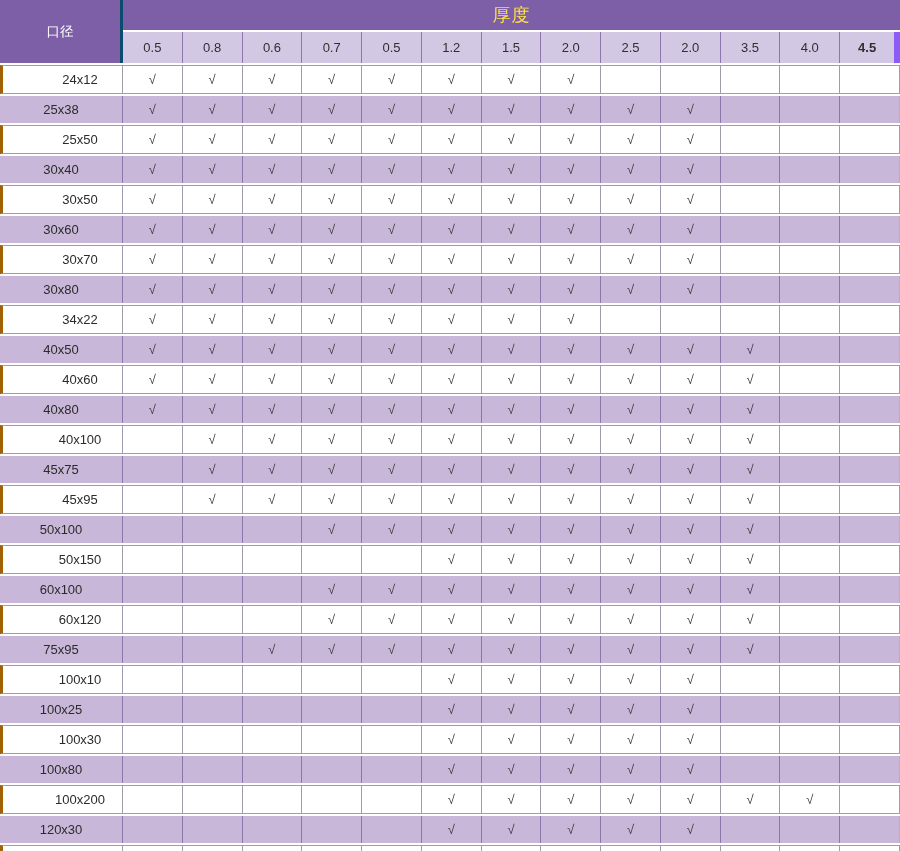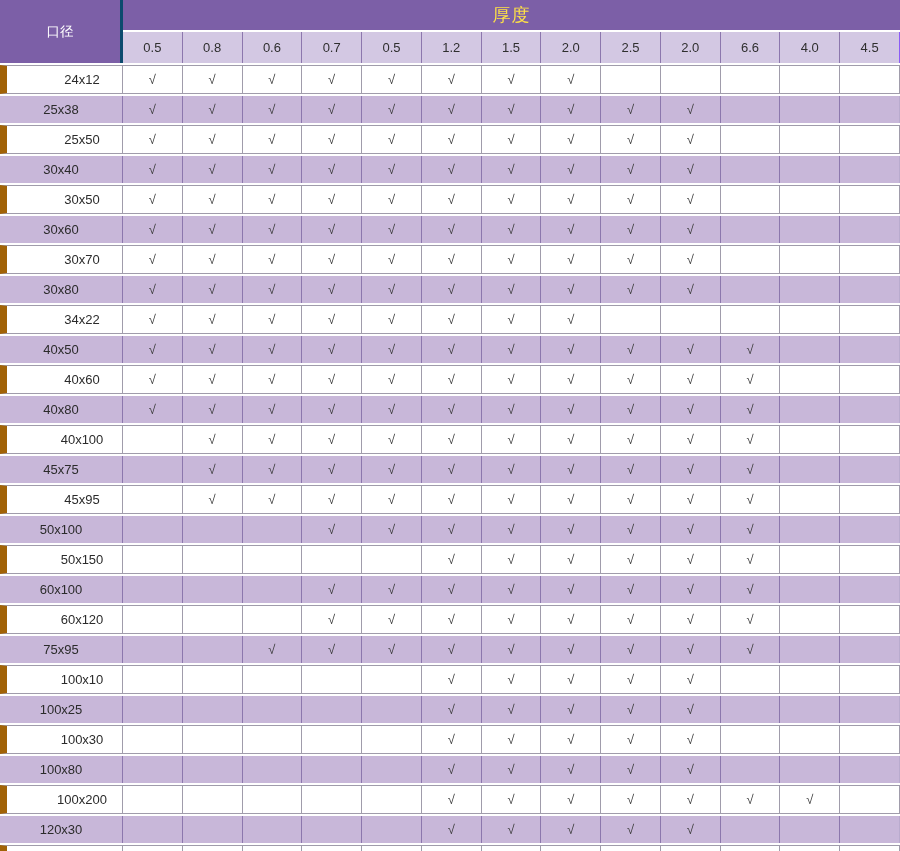--- a/index.html
+++ b/index.html
@@ -20,34 +20,34 @@
   }
   th.group {
     background: #7c5fa7; color: #fde047; font-size: 18px; font-weight: normal;
     text-align: center; vertical-align: middle; height: 28px; letter-spacing: 1px;
   }
   tr.thickness-row th {
     background: #d3c8e3; color: #2f2f2f; font-size: 13px; font-weight: normal;
     text-align: center; vertical-align: middle; height: 29px;
     border-right: 1px solid #8c77ad;
   }
-  tr.thickness-row th:last-child { border-right: 1px solid #8b5cf6; }
+  tr.thickness-row th:last-child { border-right: 6px solid #8b5cf6; font-weight: bold; }
   
   tbody td {
     height: 25px; text-align: center; vertical-align: middle;
     font-size: 13px; color: #2b2b2b; overflow: hidden; white-space: nowrap;
   }
   tbody td.cell { color: #3c3c3c; }
   
   tr.w td {
     background: #ffffff;
     border-top: 1px solid #a09cab; border-bottom: 1px solid #a09cab;
     border-right: 1px solid #a09cab;
   }
-  tr.w td:first-child { border-left: 7px solid #a16207; padding-left: 36px; }
+  tr.w td:first-child { border-left: 3px solid #a16207; padding-left: 36px; }
   
   tr.p td {
     background: #c8b7d9;
     border-right: 1px solid #8c77ad;
   }
   tr.p td:last-child { border-right: 1px solid #b9abce; }
 </style>
 </head>
 <body>
 
@@ -62,21 +62,21 @@
           <th>0.5</th>
           <th>0.8</th>
           <th>0.6</th>
           <th>0.7</th>
           <th>0.5</th>
           <th>1.2</th>
           <th>1.5</th>
           <th>2.0</th>
           <th>2.5</th>
           <th>2.0</th>
-          <th>6.6</th>
+          <th>3.5</th>
           <th>4.0</th>
           <th>4.5</th>
         </tr>
     </thead>
     <tbody id="table-body">
         <tr class="w">
           <td class="label">24x12</td>
           <td class="cell">√</td>
           <td class="cell">√</td>
           <td class="cell">√</td>

